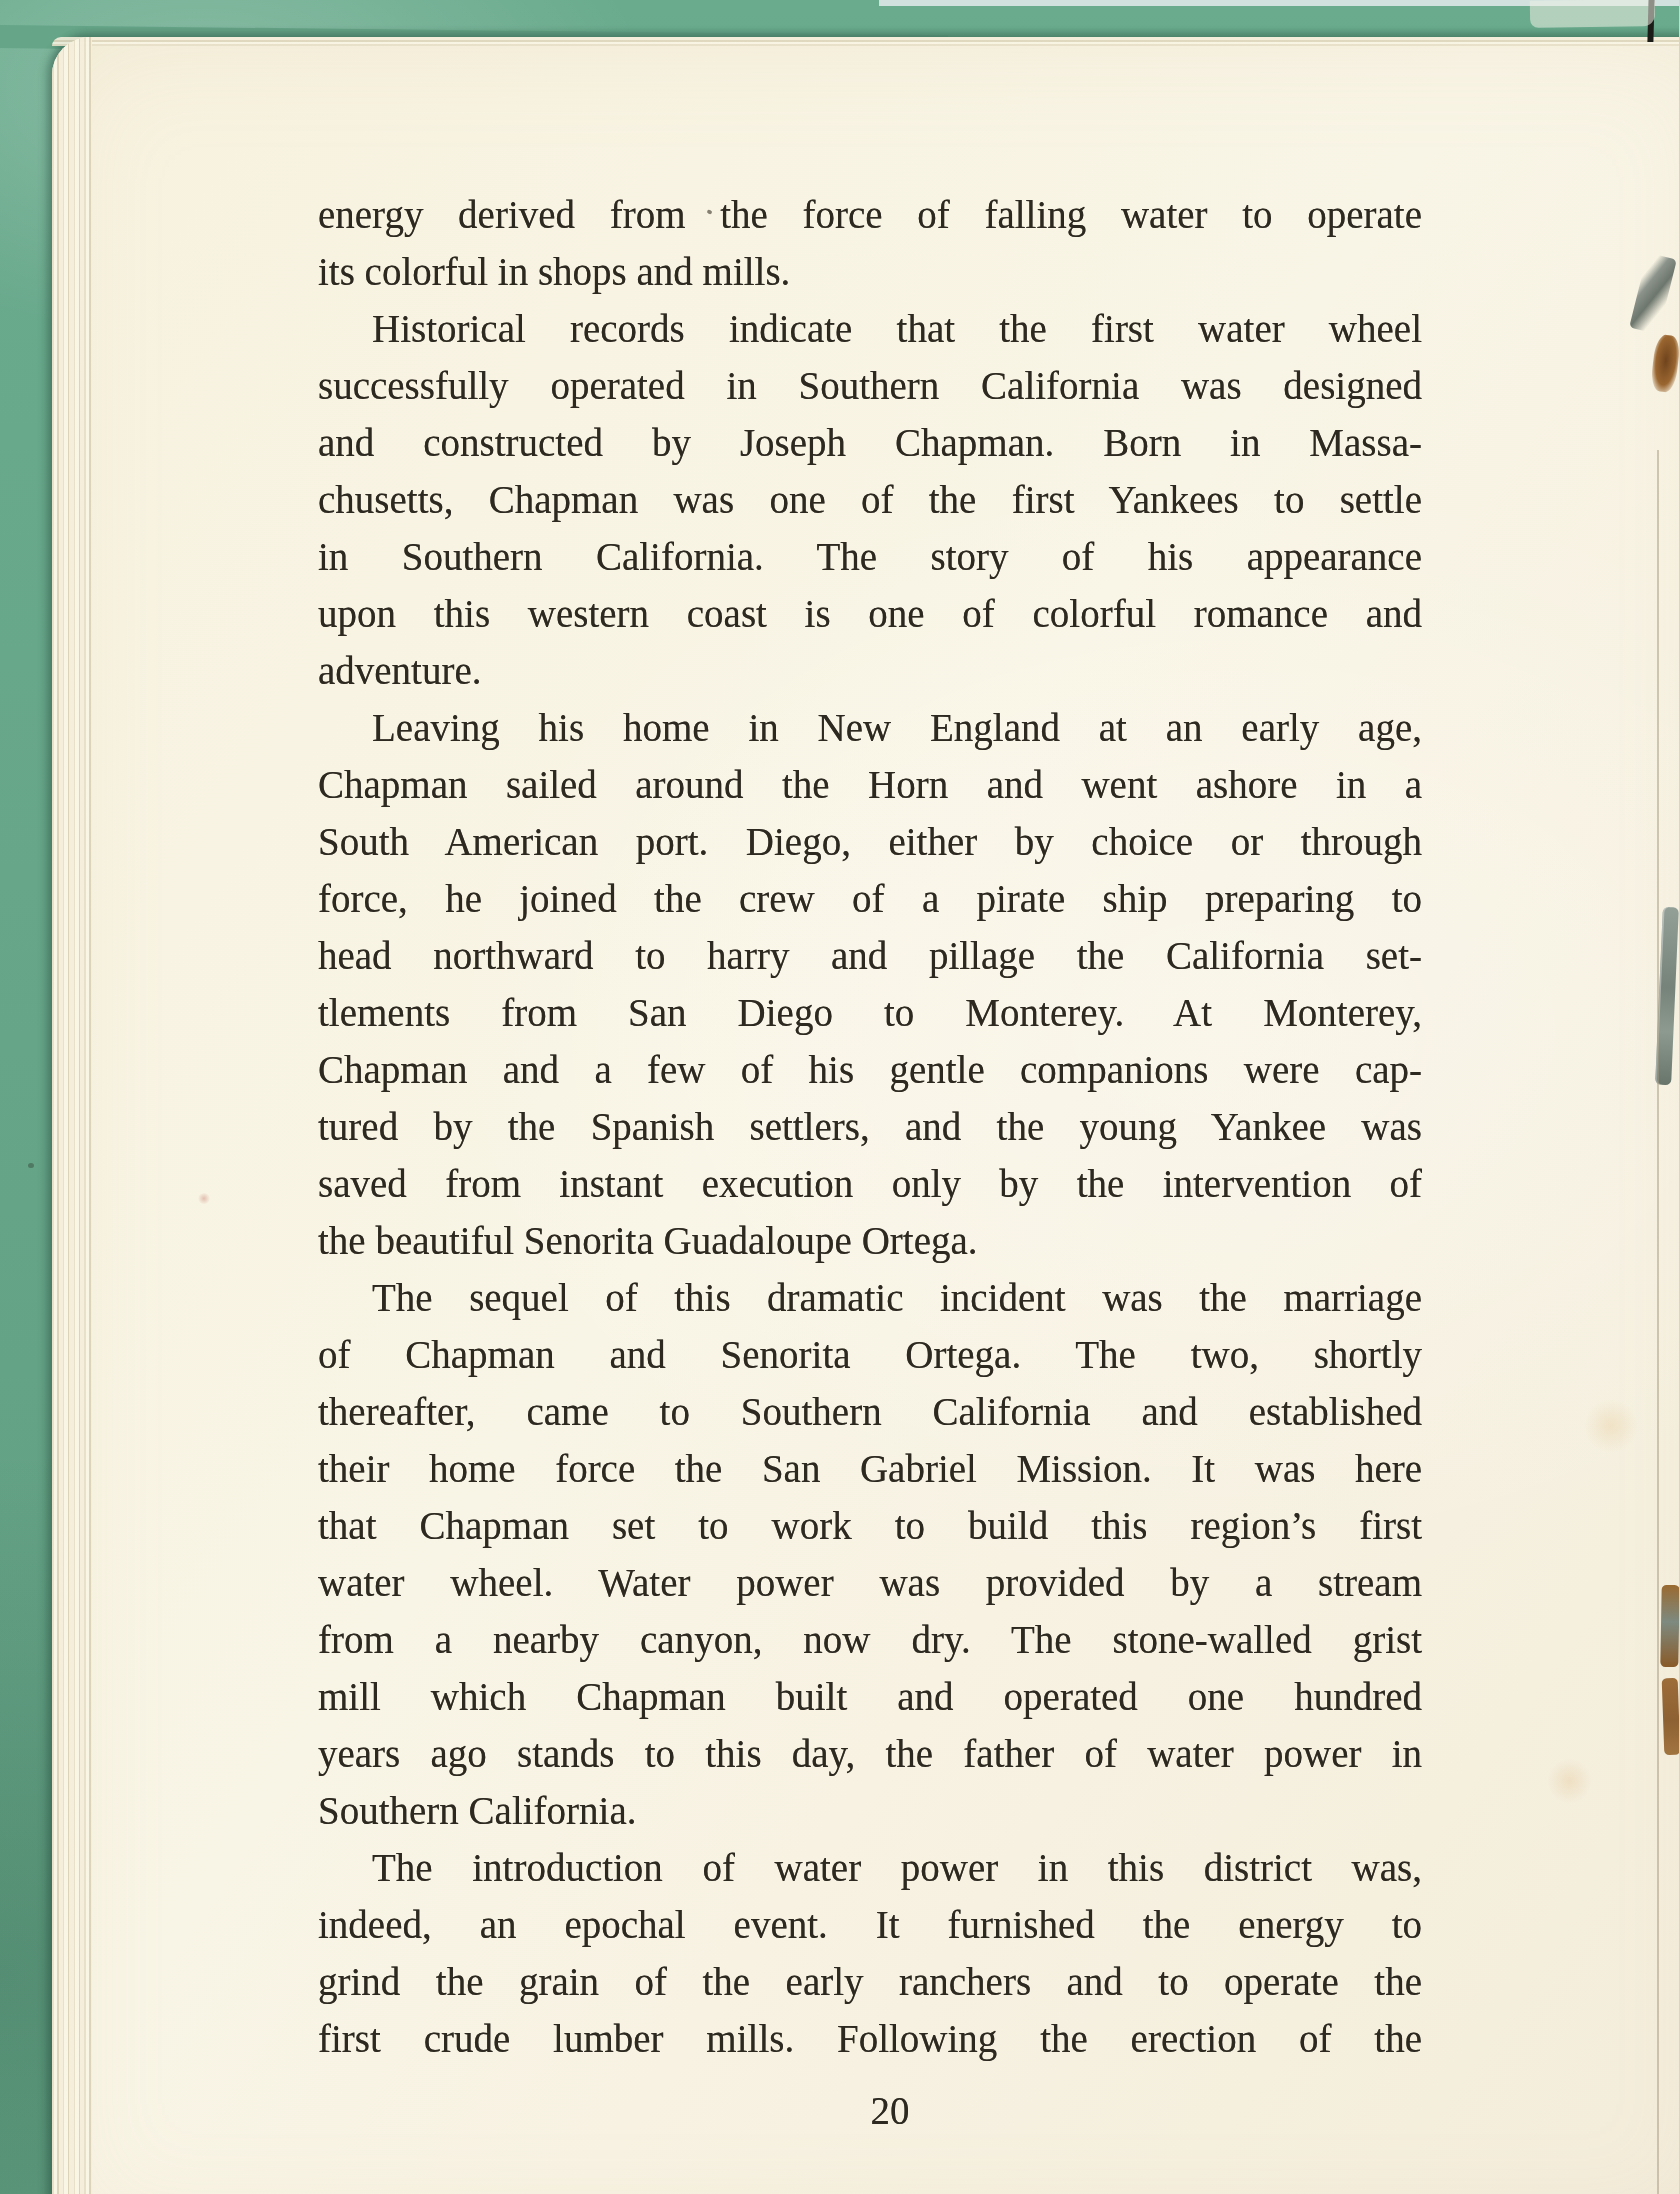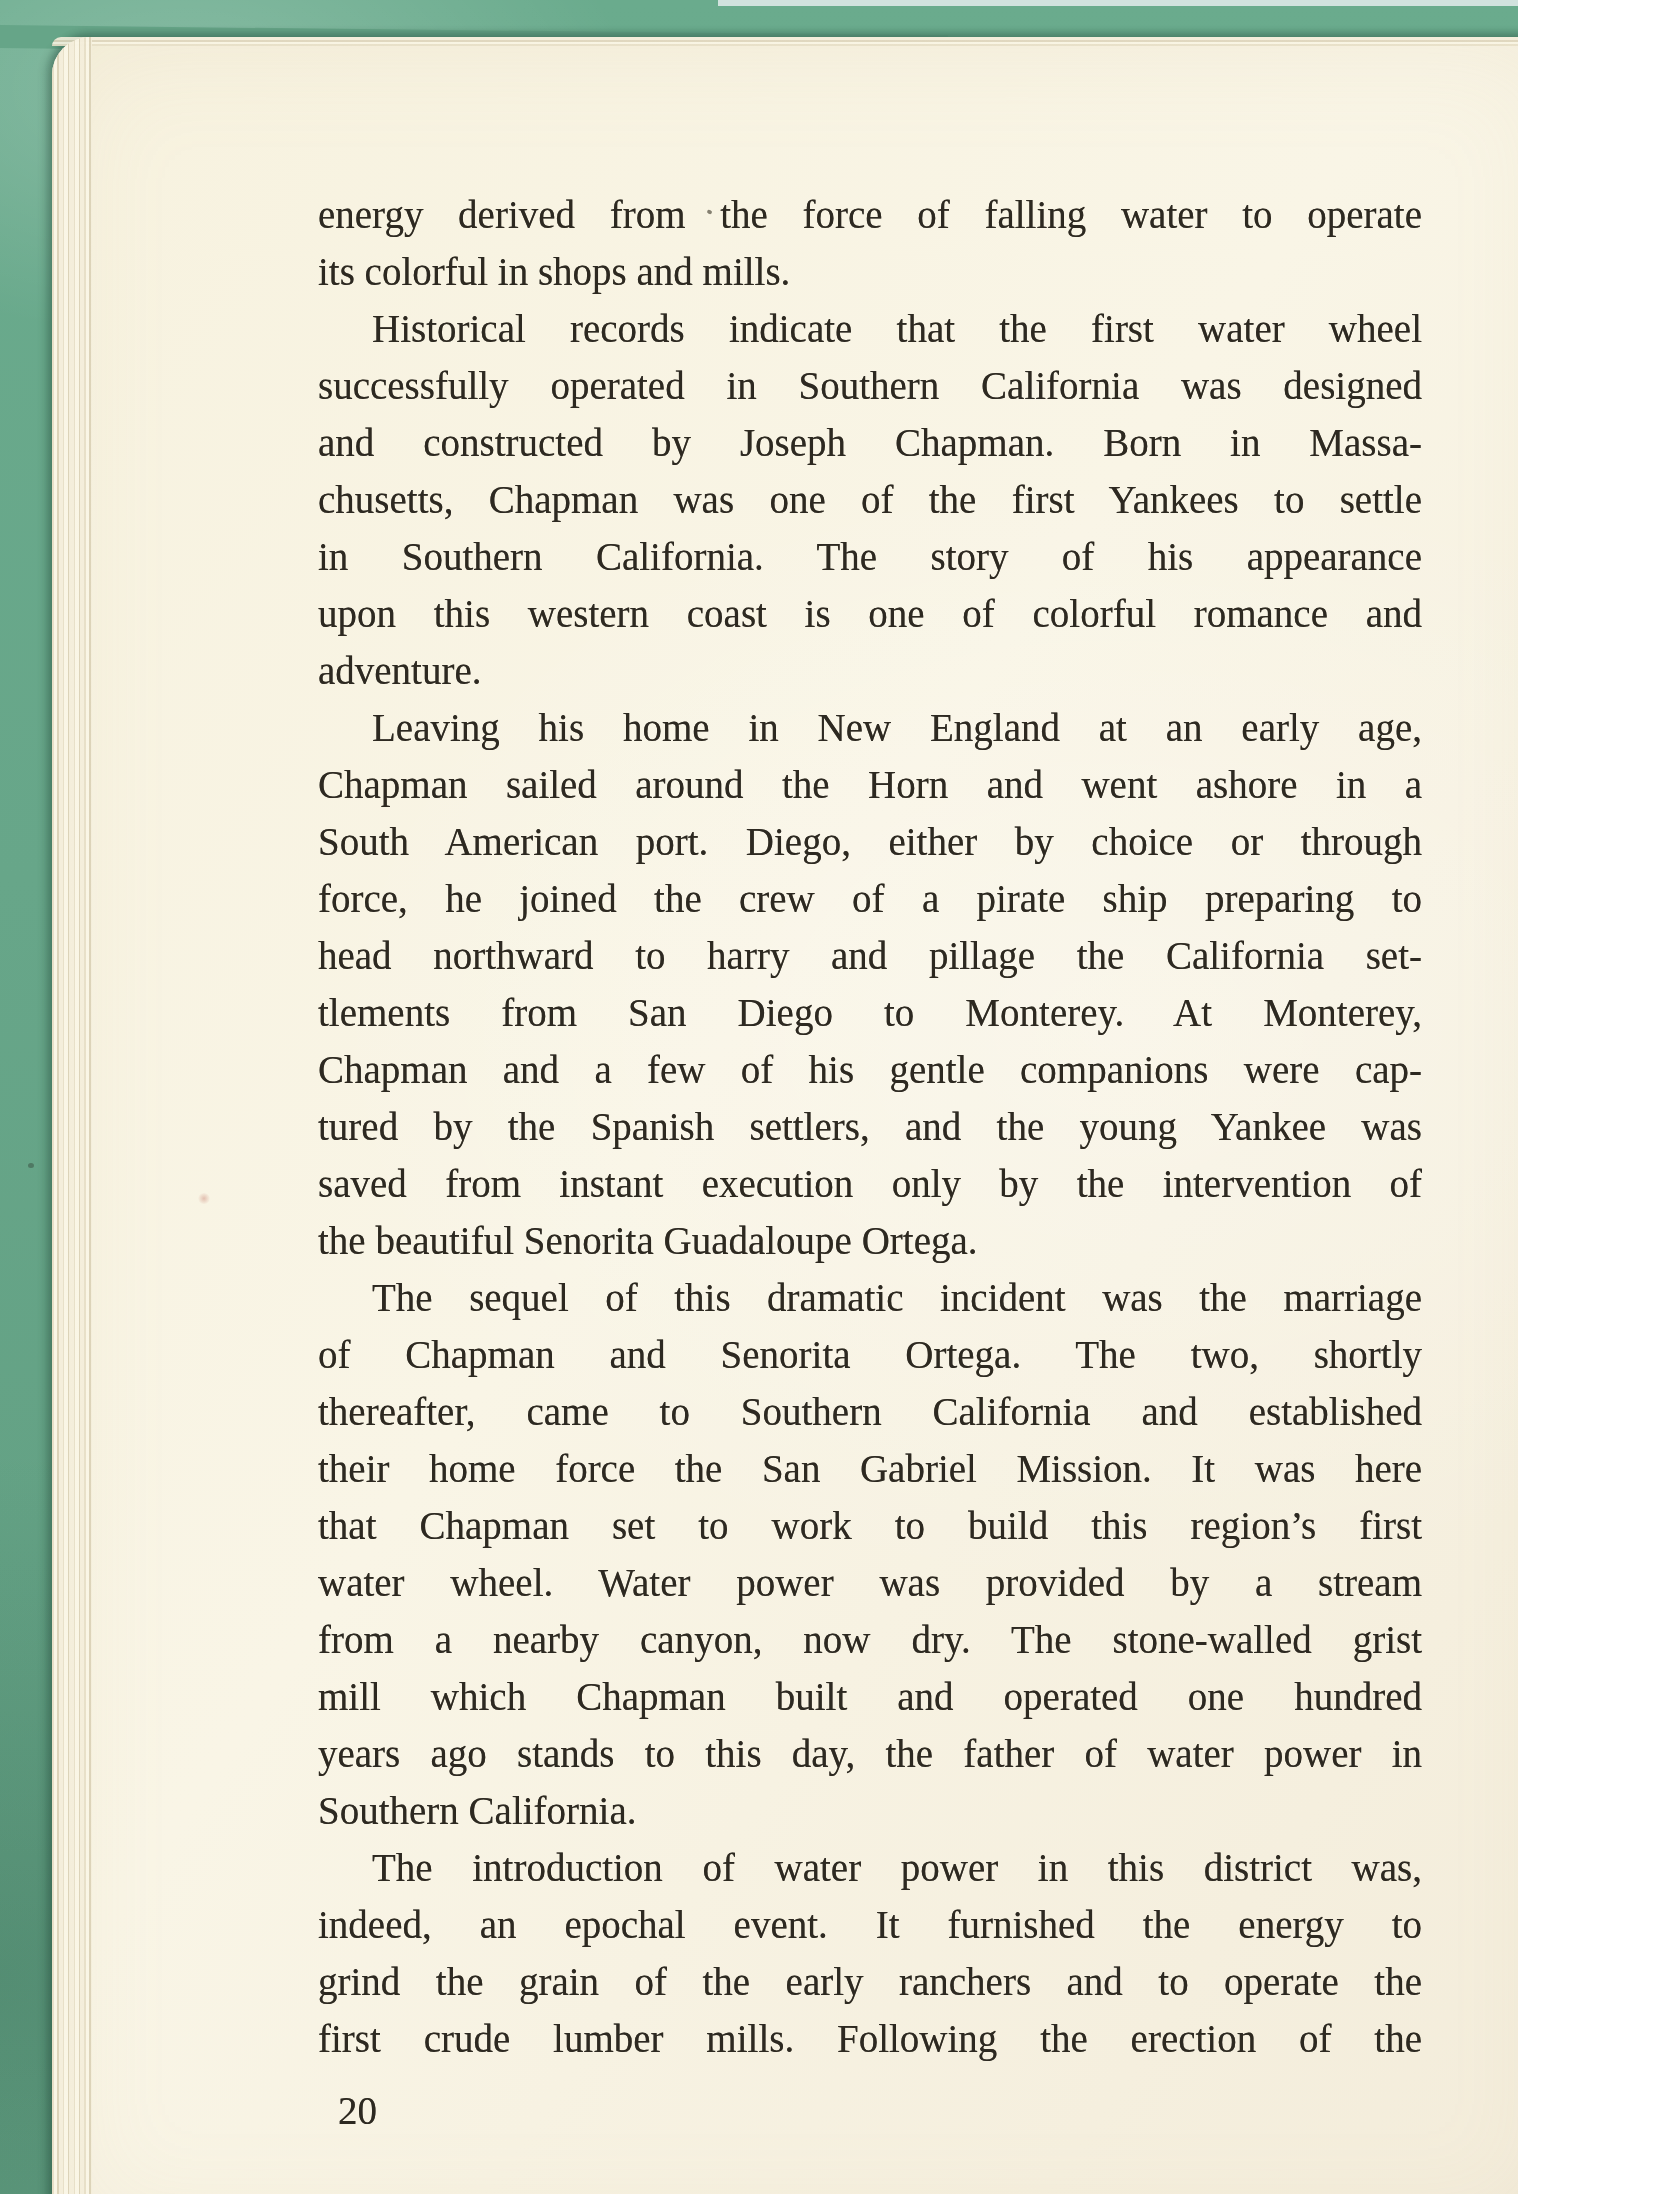--- a/index.html
+++ b/index.html
@@ -1,20 +1,20 @@
 <!DOCTYPE html>
 <html style="font-size:13.3px"><head>
 <meta charset="utf-8">
 <style>
   html,body { margin:0; padding:0; }
   body { font-family:"Liberation Serif","DejaVu Serif",serif; }
 
   .stage {
     position:relative;
-    width:1518px; height:2194px;
+    width:1679px; height:2194px;
     overflow:hidden;
     background:#737373;
   }
 
   
   .cover {
     position:absolute; inset:0;
     background:
       radial-gradient(750px 417px at 12% 4%, rgba(255,255,255,0.20), rgba(255,255,255,0) 60%),
       radial-gradient(1000px 750px at 0% 90%, rgba(20,60,45,0.18), rgba(20,60,45,0) 70%),
@@ -66,21 +66,21 @@
     color:#2d2921;
     text-shadow:0 0 0.5px rgba(45,40,30,0.65);
   }
   .line { text-align:justify; text-align-last:justify; }
   .line.last { text-align-last:left; }
   .line.indent { text-indent:54px; }
 
   .page-number {
     position:absolute; left:318px; top:2088px; width:1104px;
     font-size:39px; line-height:46px;
-    color:#2d2921; 
+    color:#2d2921; text-align:center;
     transform:translateX(20px);
     text-shadow:0 0 0.5px rgba(45,40,30,0.65);
   }
 
   
   .tick-black {
     position:absolute; left:1648px; top:-3.3px; width:5.8px; height:45px;
     background:#1b1b18; transform:rotate(1.5deg);
   }
   .worn-top {

